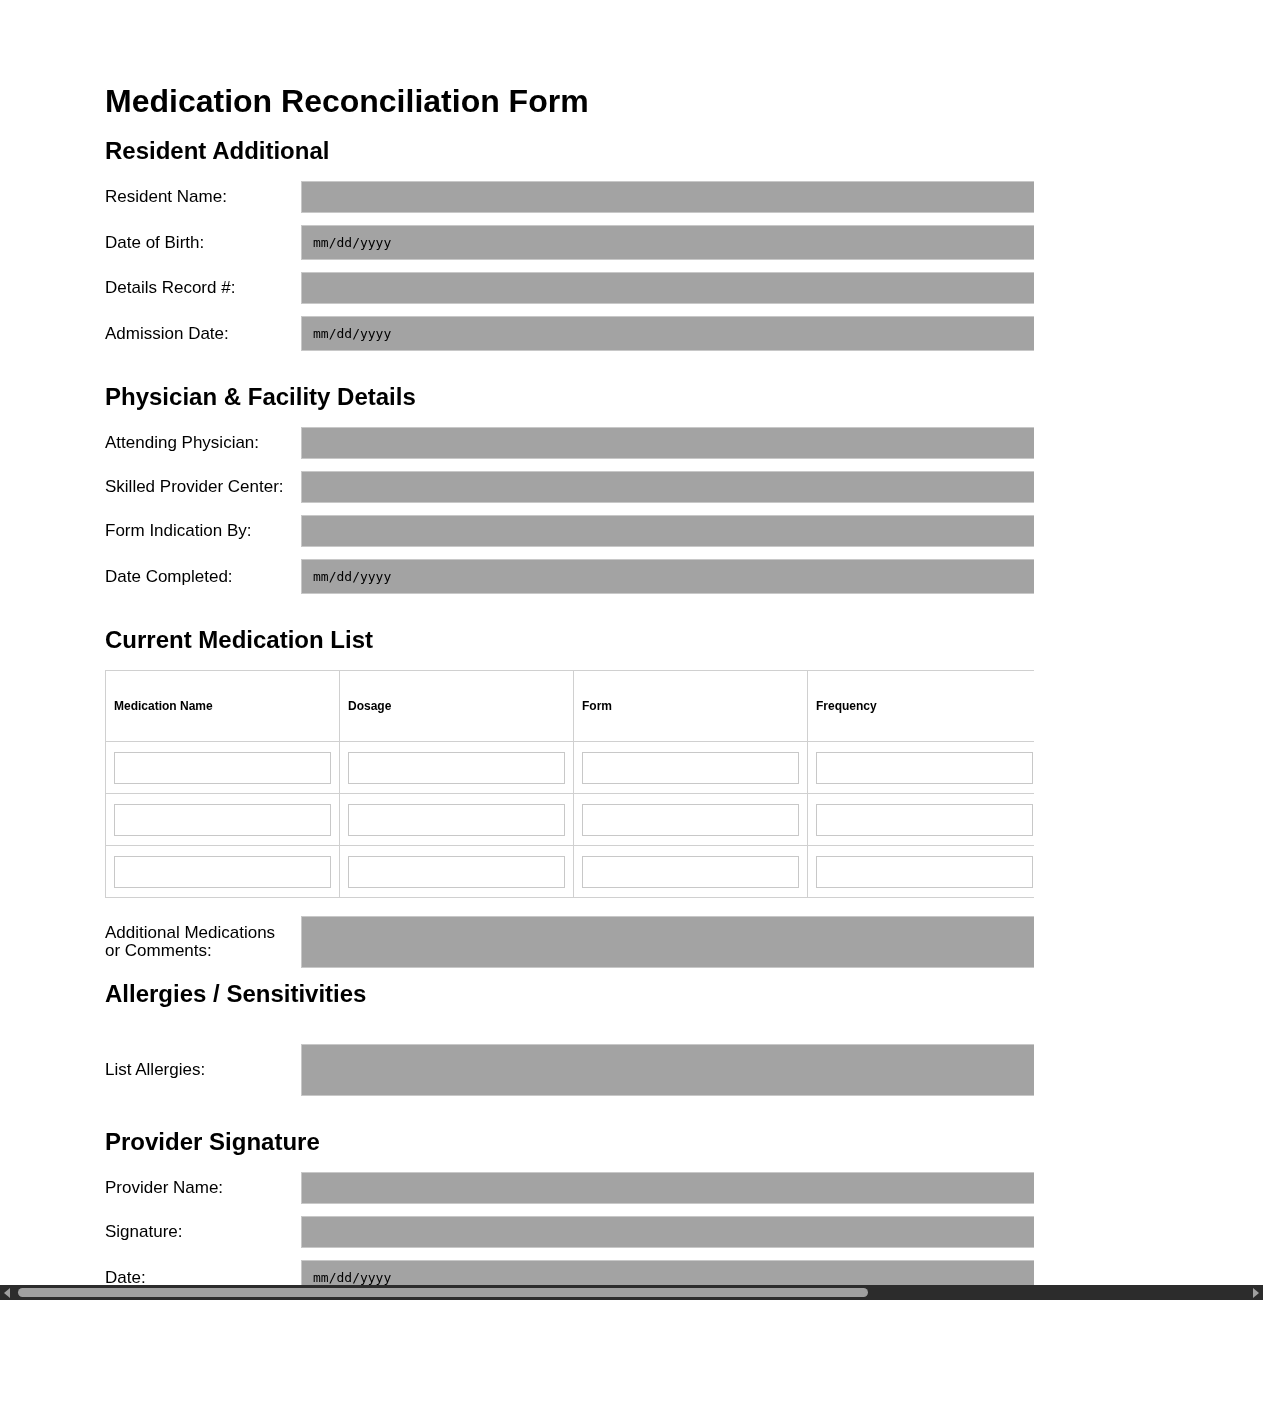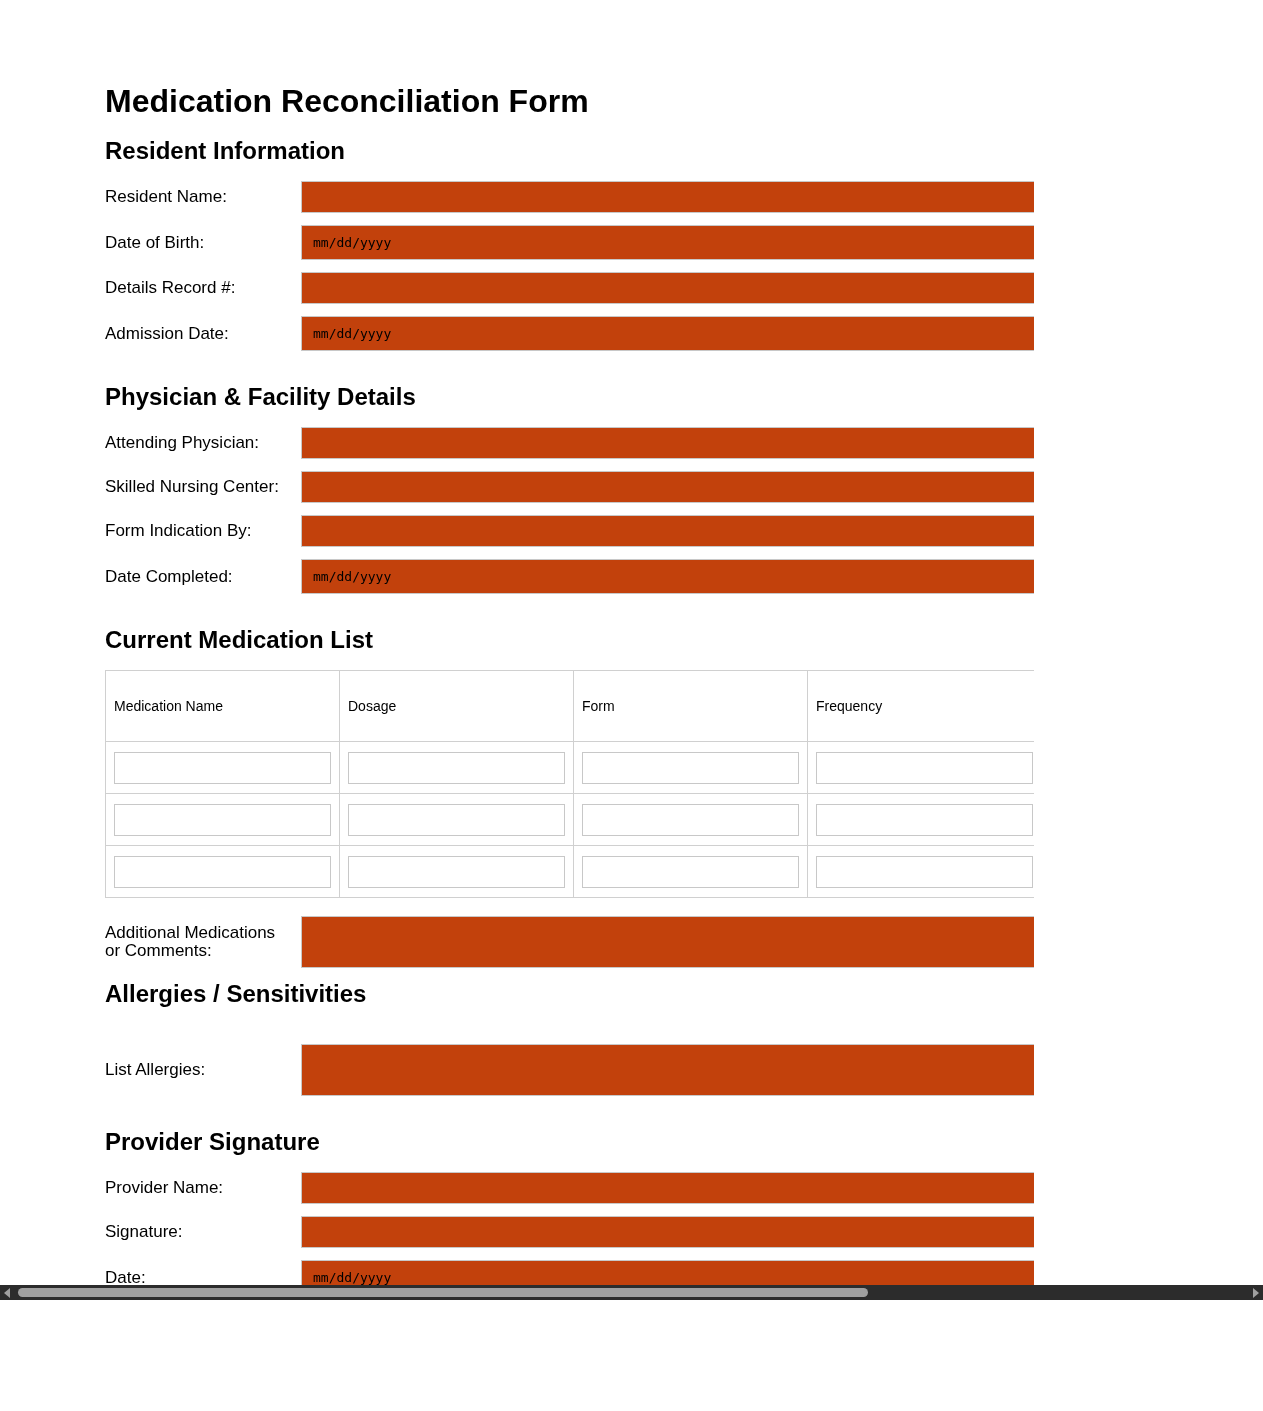--- a/index.html
+++ b/index.html
@@ -5,48 +5,48 @@
   html, body { margin:0; padding:0; background:#fff; }
   body { width:1263px; height:1411px; position:relative; overflow:hidden;
          font-family:"Liberation Sans", sans-serif; color:#000; }
   .viewport { position:absolute; left:0; top:0; width:1034px; height:1285px; overflow:hidden; background:#fff; }
   .content { position:absolute; left:105px; top:0; width:1053px; }
   h1 { font-size:32px; font-weight:bold; margin:0; position:absolute; top:83px; left:0; white-space:nowrap; }
   h2 { font-size:24px; font-weight:bold; margin:0; position:absolute; left:0; white-space:nowrap; }
   .row { position:absolute; left:0; width:1053px; }
   .label { position:absolute; left:0; font-size:17px; line-height:18px; width:185px; }
   .field { position:absolute; left:196px; width:857px; box-sizing:border-box; border:1px solid #c8c8c8;
-           background:#c2410c; font-size:14px; }
+           background:#a3a3a3; font-size:14px; }
   .field.text { height:32px; }
   .field.date { height:35px; font-family:"DejaVu Sans Mono", monospace; font-size:13px; }
   .field.date .ph { position:absolute; left:11px; top:9px; color:#000; }
   .cal { position:absolute; right:14px; top:10px; width:12px; height:12px; border:2px solid #000; border-top-width:3px; box-sizing:border-box; border-radius:1px; }
   .cal:before, .cal:after { content:""; position:absolute; top:-6px; width:2px; height:4px; background:#000; }
   .cal:before { left:1px; } .cal:after { right:1px; }
   .field.area { height:52px; }
   .grip { position:absolute; right:2px; bottom:2px; width:8px; height:8px;
           background:linear-gradient(135deg, transparent 45%, #888 46%, #888 52%, transparent 53%, transparent 70%, #888 71%, #888 77%, transparent 78%); }
   table.meds { position:absolute; left:0; top:670px; border-collapse:collapse; width:1171px; }
   table.meds th, table.meds td { border:1px solid #d0d0d0; padding:0 8px; }
-  table.meds th { height:70px; text-align:left; font-size:14px; font-weight:normal; width:217px; }
+  table.meds th { height:70px; text-align:left; font-size:12px; font-weight:bold; width:217px; }
   table.meds td { height:51px; }
   table.meds td .cell-in { display:block; width:217px; height:32px; border:1px solid #c8c8c8; box-sizing:border-box; }
   .hscroll { position:absolute; left:0; top:1285px; width:1263px; height:15px; background:#2c2c2c; }
   .hscroll .thumb { position:absolute; left:18px; top:3px; width:850px; height:9px; border-radius:5px; background:#a0a0a0; }
   .hscroll .arrow-l { position:absolute; left:4px; top:3px; width:0; height:0; border-top:5px solid transparent; border-bottom:5px solid transparent; border-right:6px solid #a0a0a0; }
   .hscroll .arrow-r { position:absolute; right:4px; top:3px; width:0; height:0; border-top:5px solid transparent; border-bottom:5px solid transparent; border-left:6px solid #a0a0a0; }
 </style>
 </head>
 <body>
 
 <div class="viewport">
   <div class="content">
     <h1>Medication Reconciliation Form</h1>
 
-    <h2 style="top:137px">Resident Information</h2>
+    <h2 style="top:137px">Resident Additional</h2>
 
     <div class="row" style="top:181px">
       <span class="label" style="top:7px">Resident Name:</span>
       <div class="field text"></div>
     </div>
     <div class="row" style="top:225px">
       <span class="label" style="top:9px">Date of Birth:</span>
       <div class="field date">
         <span class="ph">mm/dd/yyyy</span>
         <span class="cal"></span>
@@ -64,21 +64,21 @@
       </div>
     </div>
 
     <h2 style="top:383px">Physician &amp; Facility Details</h2>
 
     <div class="row" style="top:427px">
       <span class="label" style="top:7px">Attending Physician:</span>
       <div class="field text"></div>
     </div>
     <div class="row" style="top:471px">
-      <span class="label" style="top:7px">Skilled Nursing Center:</span>
+      <span class="label" style="top:7px">Skilled Provider Center:</span>
       <div class="field text"></div>
     </div>
     <div class="row" style="top:515px">
       <span class="label" style="top:7px">Form Indication By:</span>
       <div class="field text"></div>
     </div>
     <div class="row" style="top:559px">
       <span class="label" style="top:9px">Date Completed:</span>
       <div class="field date">
         <span class="ph">mm/dd/yyyy</span>

